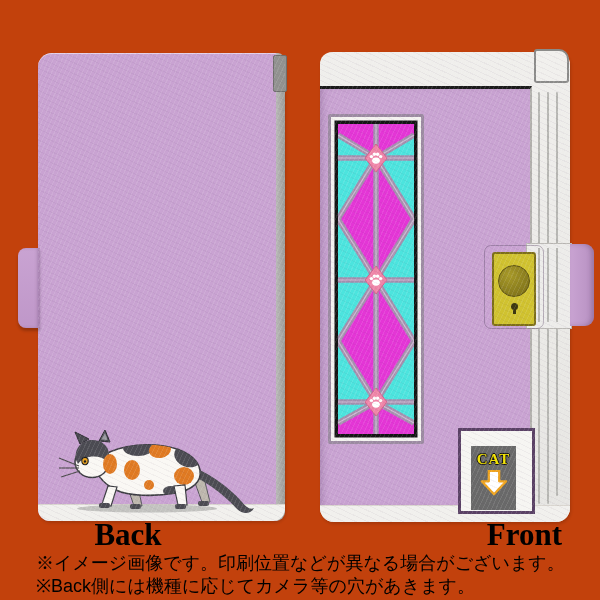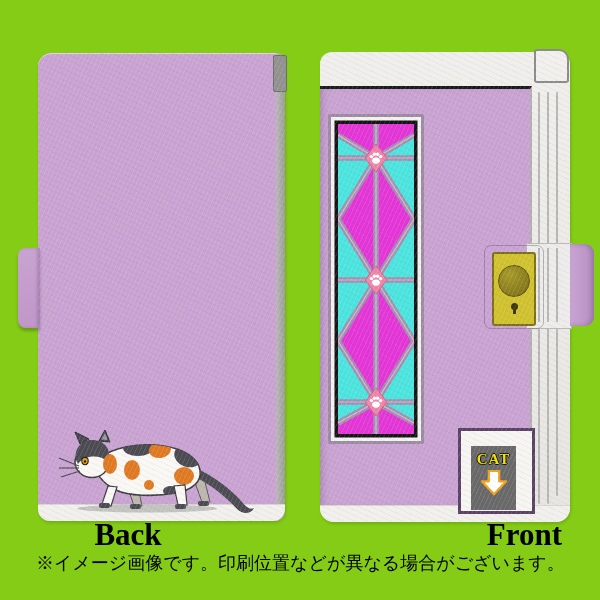--- a/index.html
+++ b/index.html
@@ -1,16 +1,16 @@
 <!DOCTYPE html>
 <html style="--case-purple: #c9a3d2; --pattern-magenta: #e436d6; --pattern-cyan: #4ce4de; --pattern-lattice: #a48fae; --pattern-lattice-light: #cdbad2; --paw-pink: #ef85a8; --clasp-yellow: #d0c22f; --badge-gray: #696969; --badge-text-yellow: #f2e200; --arrow-orange: #f0a41e; --cat-orange: #e07a22; --cat-dark: #4b4b52; --edge-gray: #a3a3a1;"><head>
 <meta charset="utf-8">
 <style>
   html,body{margin:0;padding:0;background:#fff;}
-  .stage{position:relative;width:600px;height:600px;background:#84cc16;overflow:hidden;
+  .stage{position:relative;width:600px;height:600px;background:#c2410c;overflow:hidden;
          font-family:"Liberation Sans",sans-serif;}
   .abs{position:absolute;}
 
   
   .case::after{content:"";position:absolute;inset:0;border-radius:inherit;z-index:60;pointer-events:none;
     background:
       repeating-linear-gradient(115deg, rgba(255,255,255,0.10) 0 1px, transparent 1px 4px),
       repeating-linear-gradient(25deg, rgba(90,60,100,0.05) 0 1px, transparent 1px 5px);}
 
   
@@ -238,20 +238,21 @@
         </svg>
       </div>
     </div>
 
     <div class="abs" id="front-bottom-band"></div>
   </div>
 
   <div class="abs side-label" id="back-label">Back</div>
   <div class="abs side-label" id="front-label">Front</div>
   <div class="abs note" id="note-1">※イメージ画像です。印刷位置などが異なる場合がございます。</div>
+  <div class="abs note" id="note-2">※Back側には機種に応じてカメラ等の穴があきます。</div>
 </div>
 
 <style>
   .mag{fill:var(--pattern-magenta,#e436d6);}
   .cy polygon{fill:var(--pattern-cyan,#4ce4de);}
   .lat line{stroke:var(--pattern-lattice,#a48fae);}
   .latl line{stroke:var(--pattern-lattice-light,#cdbad2);}
   .pawbg{fill:var(--paw-pink,#ef85a8);stroke:#d4628e;stroke-width:1;}
 </style>
 

